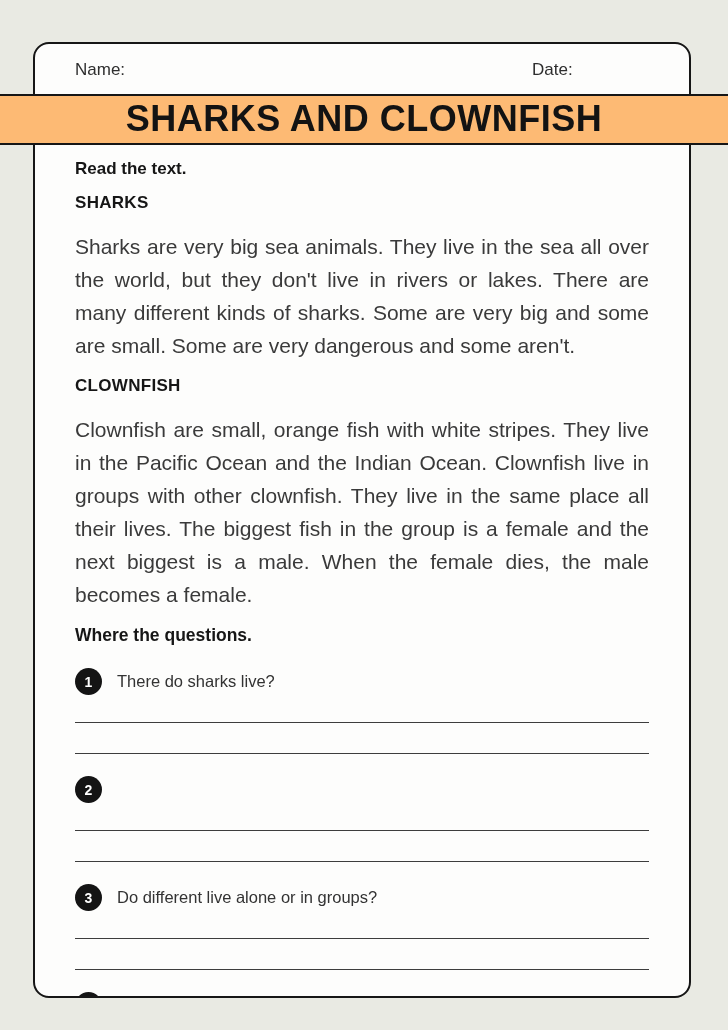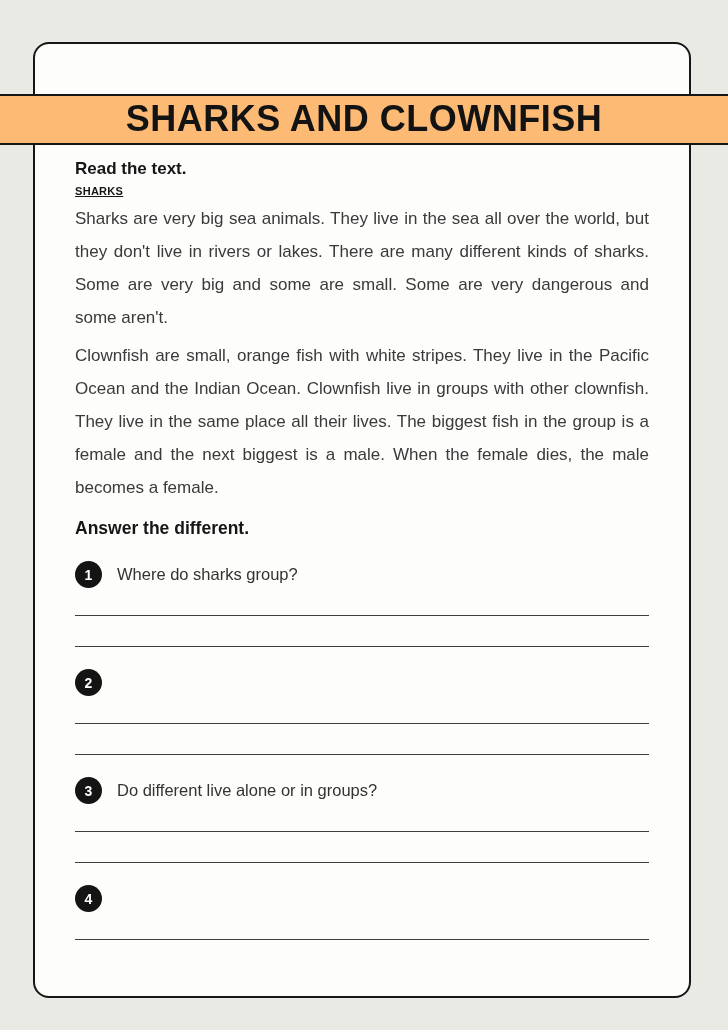--- a/index.html
+++ b/index.html
@@ -64,32 +64,31 @@
     overflow: hidden;
   }
   .instruction {
     font-weight: bold;
     font-size: 17px;
     color: #161616;
     margin-top: 2px;
   }
   .section-heading {
     font-weight: bold;
-    font-size: 11px;
+    font-size: 17px;
     letter-spacing: 0.3px;
     color: #161616;
-    margin-top: 6px;
-    text-decoration: underline;
+    margin-top: 14px;
   }
   .passage {
-    font-size: 17px;
+    font-size: 21px;
     line-height: 33px;
     text-align: justify;
     color: #3a3a3a;
-    margin-top: 5px;
+    margin-top: 17px;
   }
   .answer-instruction {
     font-weight: bold;
     font-size: 17.5px;
     color: #161616;
     margin-top: 14px;
   }
 
   .question {
     display: flex;
@@ -118,35 +117,40 @@
   }
   .answer-line.first { margin-top: 27px; }
 </style>
 </head>
 <body>
 
 <div class="page">
 
   <div class="card">
 
+    <div class="name-date-row">
+      <span class="name-label">Name:</span>
+      <span class="date-label">Date:</span>
+    </div>
 
     <div class="card-body">
 
       <div class="instruction">Read the text.</div>
 
       <div class="section-heading">SHARKS</div>
       <p class="passage">Sharks are very big sea animals. They live in the sea all over the world, but they don't live in rivers or lakes. There are many different kinds of sharks. Some are very big and some are small. Some are very dangerous and some aren't.</p>
 
+      <div class="section-heading">CLOWNFISH</div>
       <p class="passage">Clownfish are small, orange fish with white stripes. They live in the Pacific Ocean and the Indian Ocean. Clownfish live in groups with other clownfish. They live in the same place all their lives. The biggest fish in the group is a female and the next biggest is a male. When the female dies, the male becomes a female.</p>
 
-      <div class="answer-instruction">Answer the different.</div>
+      <div class="answer-instruction">Where the questions.</div>
 
       <div class="question">
         <span class="qnum">1</span>
-        <span class="qtext">Where do sharks group?</span>
+        <span class="qtext">There do sharks live?</span>
       </div>
       <div class="answer-line first"></div>
       <div class="answer-line"></div>
 
       <div class="question">
         <span class="qnum">2</span>
       </div>
       <div class="answer-line first"></div>
       <div class="answer-line"></div>
 

